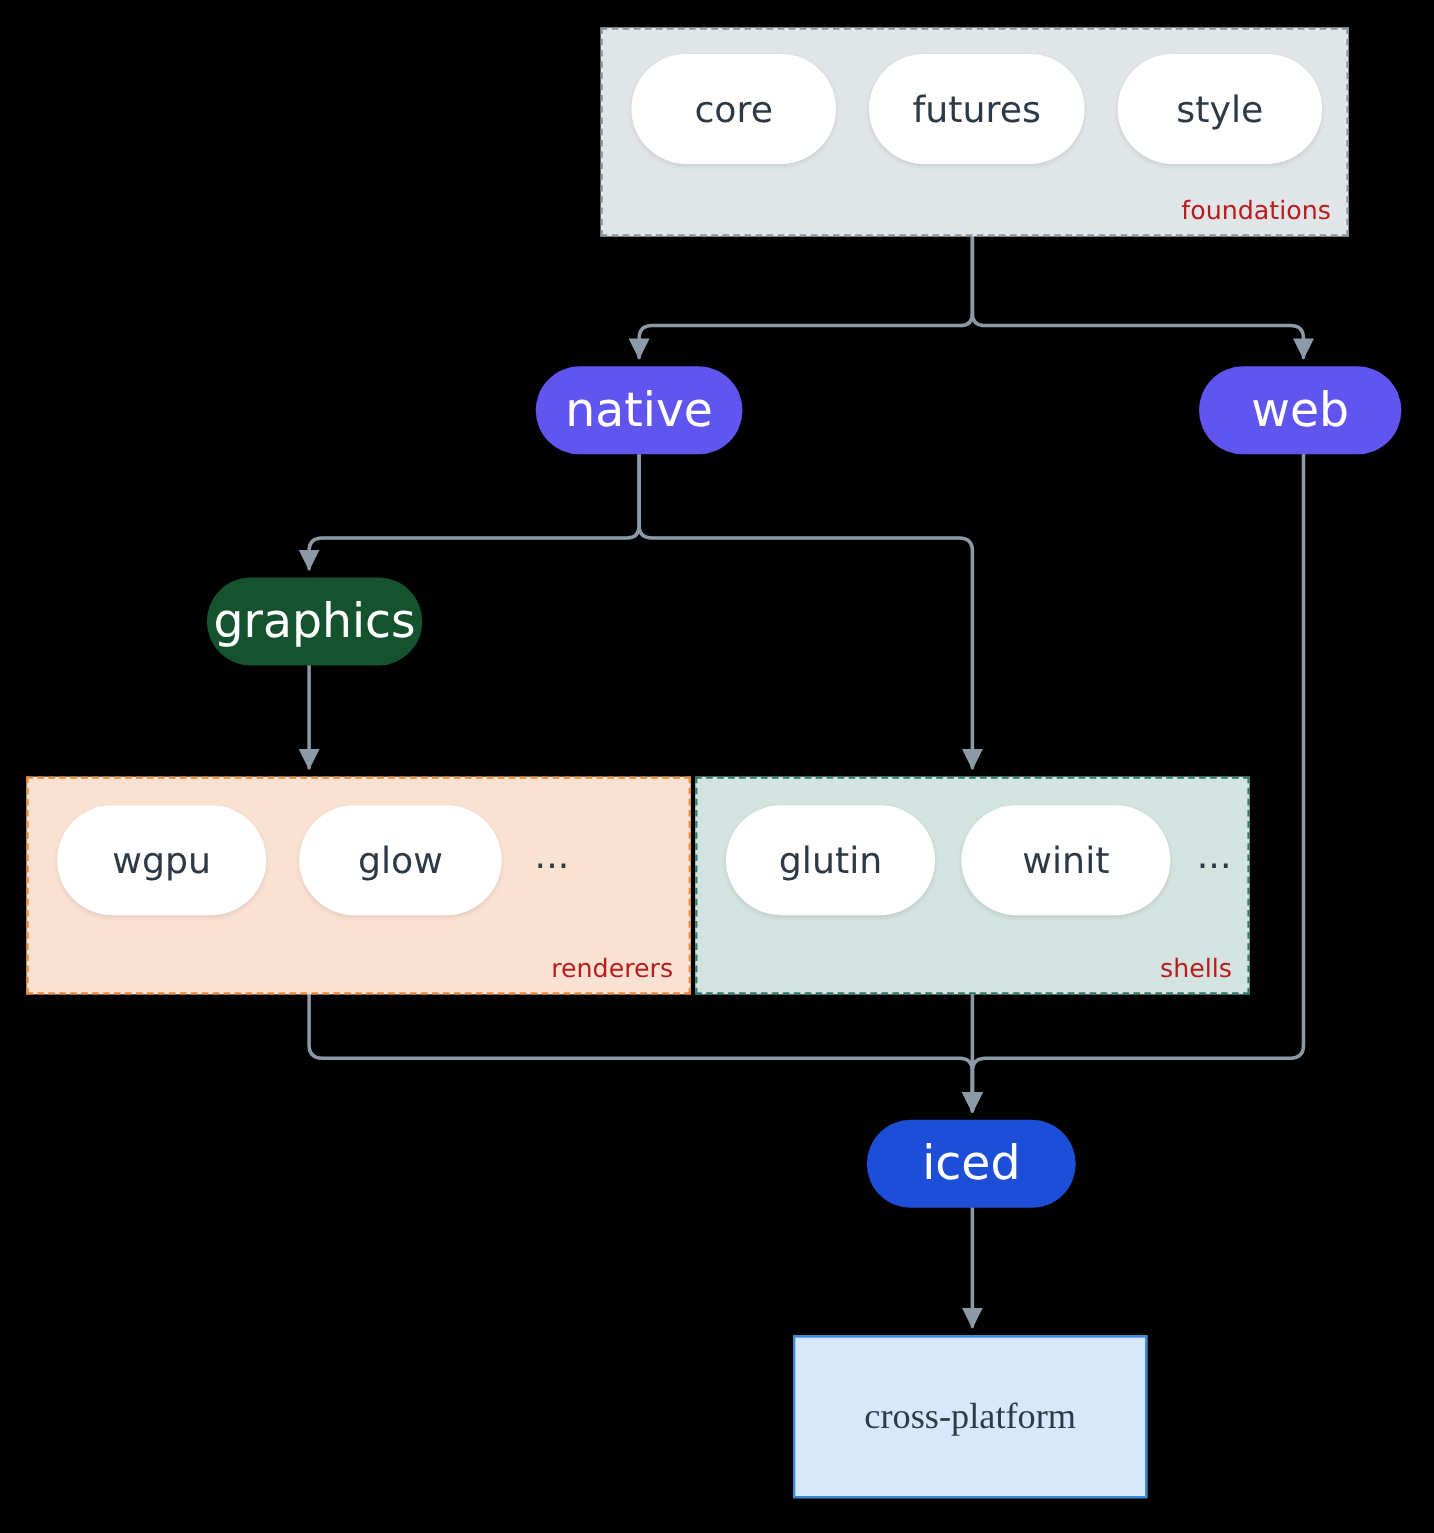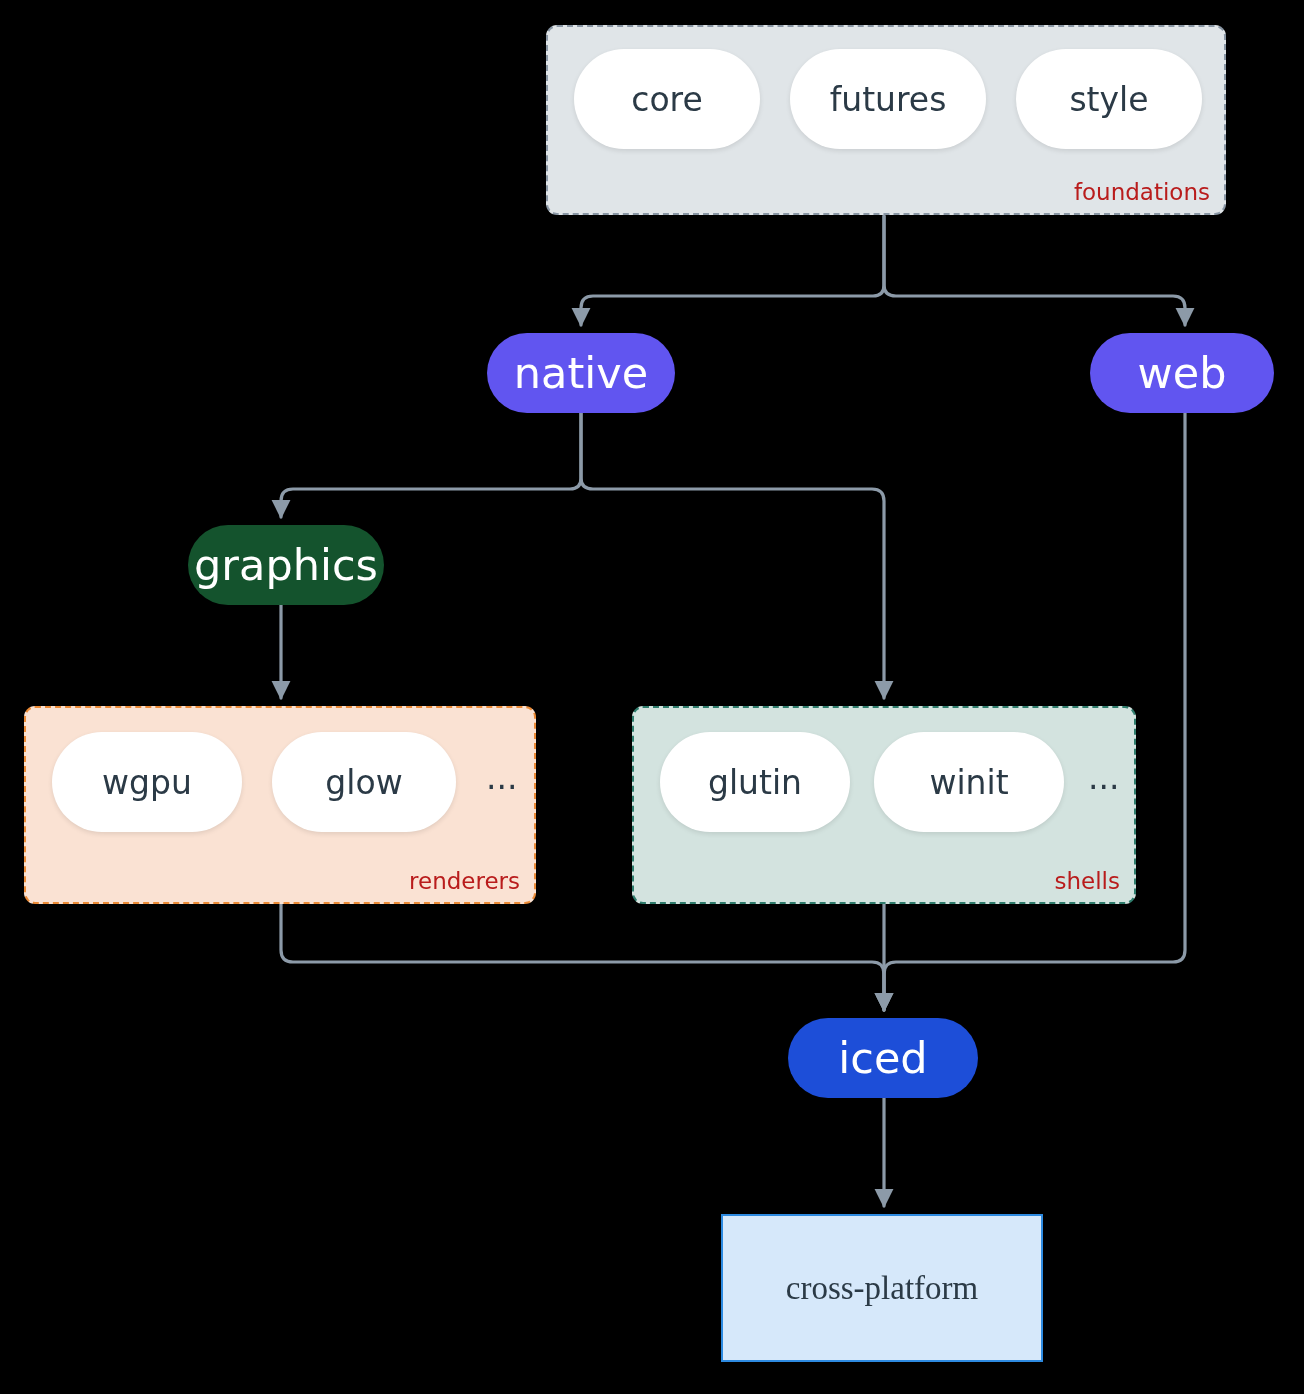--- a/index.html
+++ b/index.html
@@ -22,21 +22,20 @@
     height: 1394px;
     pointer-events: none;
   }
 
   
   .group {
     position: absolute;
     box-sizing: border-box;
     border-style: dashed;
     border-width: 2px;
-    border-radius: 11px;
   }
   .group-label {
     position: absolute;
     right: 14px;
     bottom: 9px;
     font-size: 23px;
     color: #b91c1c;
     line-height: 1;
     white-space: nowrap;
   }
@@ -53,21 +52,21 @@
     background: #e0e5e8;
     border-color: #8a97a5;
   }
   #group-foundations .group-pills {
     left: 26px; top: 22px;
     gap: 30px;
   }
 
   #group-renderers {
     left: 24px; top: 706px;
-    width: 512px; height: 198px;
+    width: 604px; height: 198px;
     background: #fae2d3;
     border-color: #ec8b36;
   }
   #group-renderers .group-pills {
     left: 26px; top: 24px;
     gap: 30px;
   }
 
   #group-shells {
     left: 632px; top: 706px;

